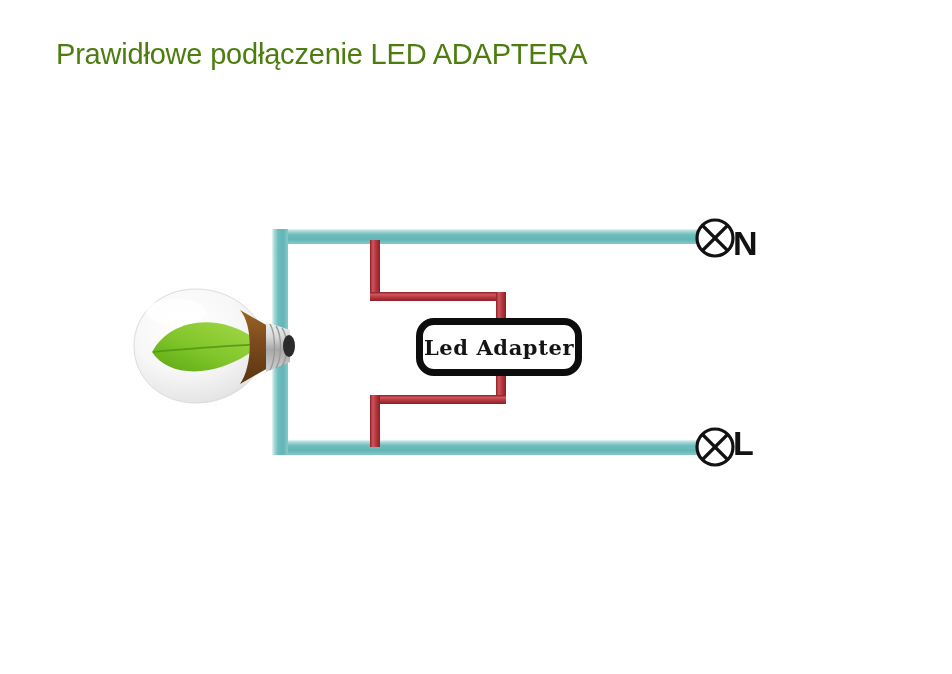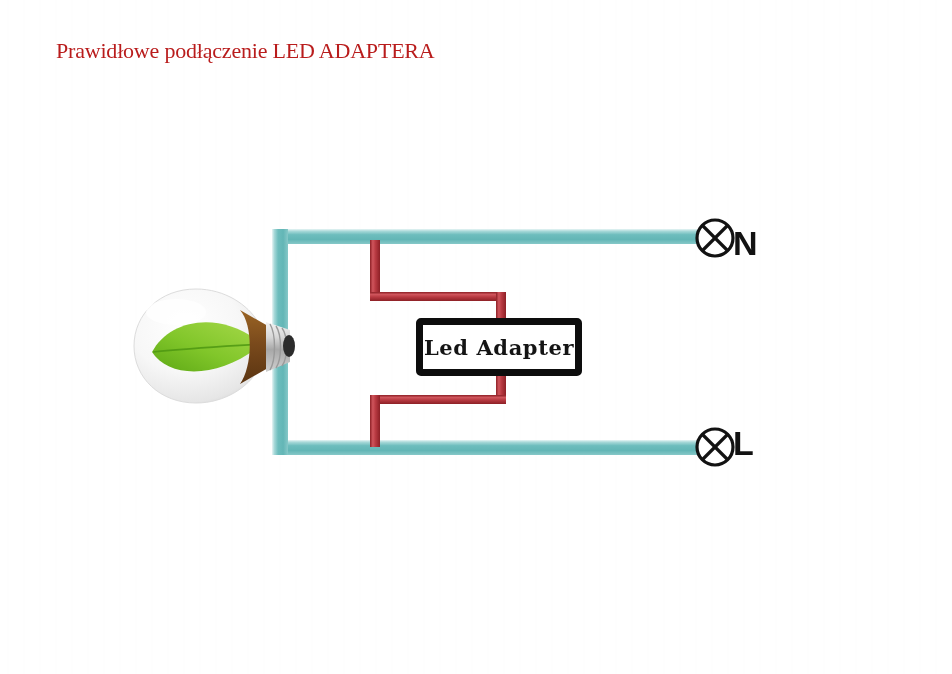--- a/index.html
+++ b/index.html
@@ -32,26 +32,26 @@
       rgba(0,0,0,0.012) 8px,
       rgba(0,0,0,0.000) 9px,
       rgba(0,0,0,0.000) 16px
     );
     pointer-events: none;
   }
   #title {
     position: absolute;
     left: 56px;
     top: 38px;
-    font-size: 22px;
+    font-size: 29px;
     font-weight: 400;
-    color: #b91c1c;
+    color: #4d7c0f;
     white-space: nowrap;
     letter-spacing: -0.2px;
-    font-family: Liberation Serif, serif;
+    font-family: Liberation Sans, sans-serif;
   }
   #diagram {
     position: absolute;
     left: 0;
     top: 0;
   }
   .terminal-label {
     position: absolute;
     font-size: 34px;
     font-weight: 700;
@@ -63,21 +63,21 @@
   #label-l { left: 733px; top: 426px; }
 
   #adapter-box {
     position: absolute;
     left: 416px;
     top: 318px;
     width: 166px;
     height: 58px;
     background: #ffffff;
     border: 7px solid #0d0d0d;
-    border-radius: 5px;
+    border-radius: 18px;
     box-sizing: border-box;
     display: flex;
     align-items: center;
     justify-content: center;
     z-index: 6;
   }
   #adapter-label {
     font-family: "DejaVu Serif", "Liberation Serif", serif;
     font-weight: 700;
     font-size: 21px;

